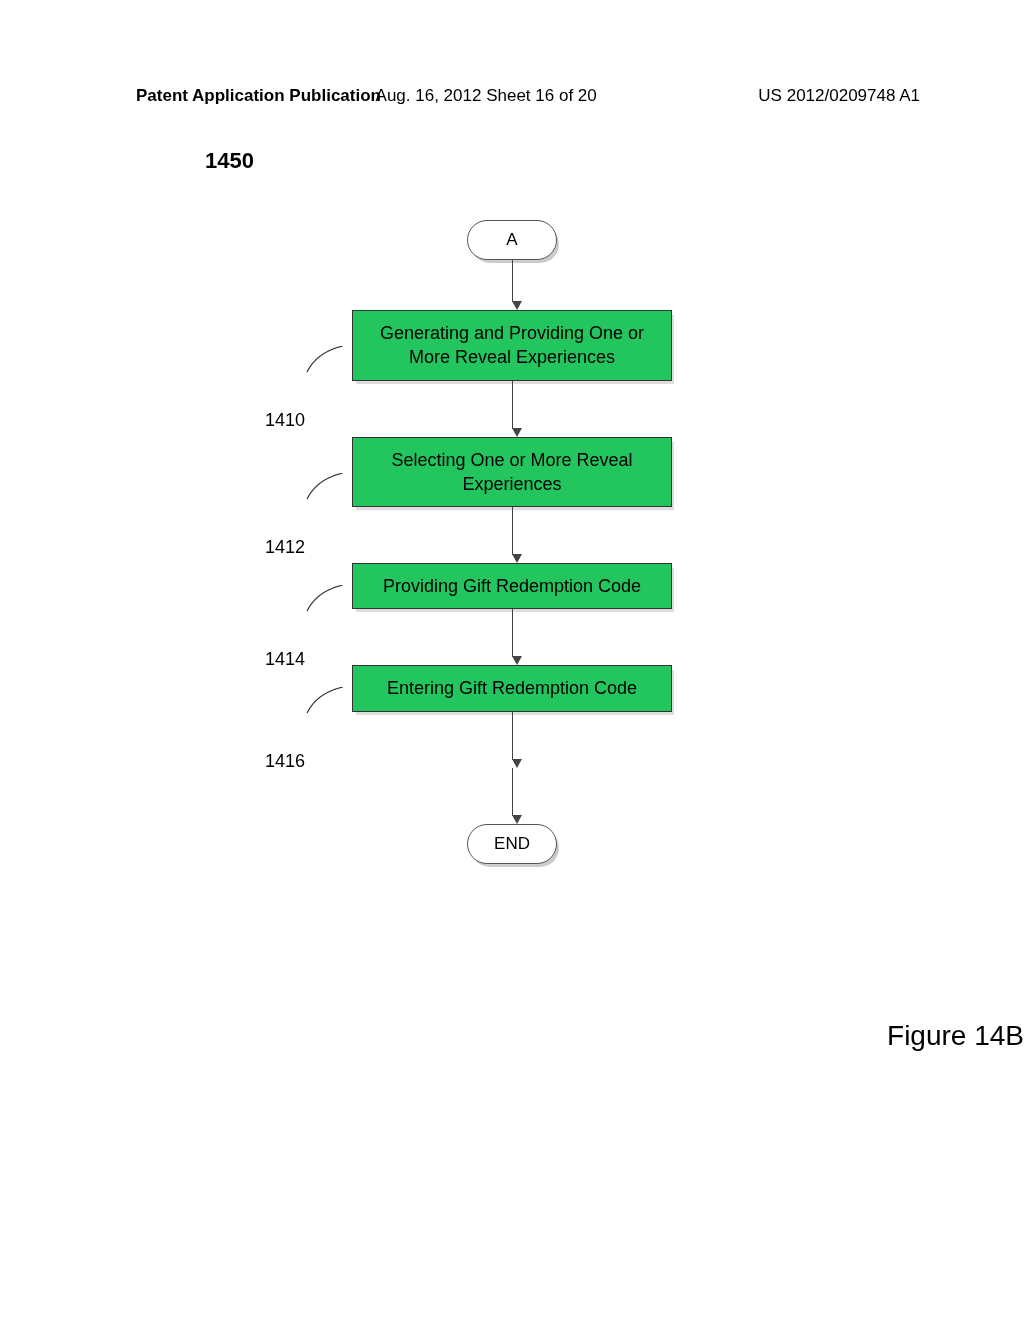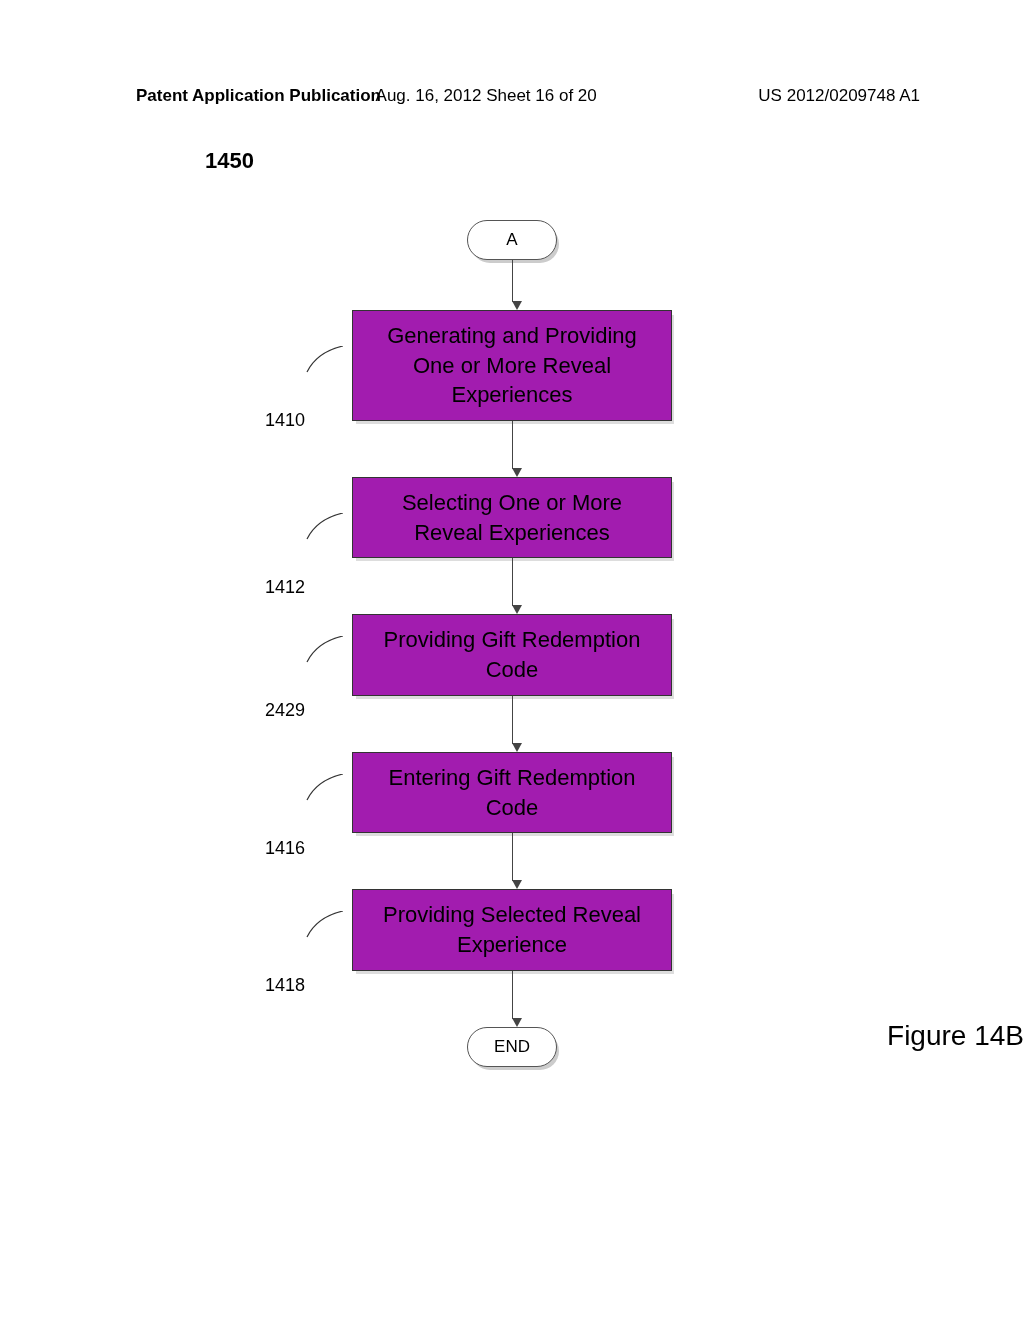--- a/index.html
+++ b/index.html
@@ -57,25 +57,25 @@
     bottom: -4px;
     width: 100%;
     height: 100%;
     border-radius: 20px;
     background: #ccc;
     z-index: -1;
   }
   .process {
     width: 320px;
     border: 1px solid #333;
-    background: #a21caf;
+    background: #22c55e;
     margin: 0 auto;
     padding: 10px 14px;
     text-align: center;
-    font-size: 22px;
+    font-size: 18px;
     line-height: 1.35;
     position: relative;
   }
   .process::after {
     content: "";
     position: absolute;
     left: 3px;
     bottom: -4px;
     width: 100%;
     height: 100%;
@@ -174,50 +174,41 @@
     <div class="arrow-head"></div>
   </div>
 
   <div class="ref-wrapper">
     <div class="process">
       <span>Providing Gift Redemption Code</span>
     </div>
     <svg class="ref-curve" style="top:22px">
         <path d="M 38 0 Q 12 6 2 26" stroke="#333" fill="none" stroke-width="1.2"></path>
       </svg>
-    <div class="ref-label" style="top:48px">2429</div>
+    <div class="ref-label" style="top:48px">1414</div>
   </div>
   <div class="arrow">
     <div class="arrow-line" style="height:48px"></div>
     <div class="arrow-head"></div>
   </div>
 
   <div class="ref-wrapper">
     <div class="process">
       <span>Entering Gift Redemption Code</span>
     </div>
     <svg class="ref-curve" style="top:22px">
         <path d="M 38 0 Q 12 6 2 26" stroke="#333" fill="none" stroke-width="1.2"></path>
       </svg>
     <div class="ref-label" style="top:48px">1416</div>
   </div>
   <div class="arrow">
     <div class="arrow-line" style="height:48px"></div>
     <div class="arrow-head"></div>
   </div>
 
-  <div class="ref-wrapper">
-    <div class="process">
-      <span>Providing Selected Reveal Experience</span>
-    </div>
-    <svg class="ref-curve" style="top:22px">
-        <path d="M 38 0 Q 12 6 2 26" stroke="#333" fill="none" stroke-width="1.2"></path>
-      </svg>
-    <div class="ref-label" style="top:48px">1418</div>
-  </div>
   <div class="arrow">
     <div class="arrow-line" style="height:48px"></div>
     <div class="arrow-head"></div>
   </div>
 
   <div class="terminal">
     <span>END</span>
   </div>
 
 </div>

